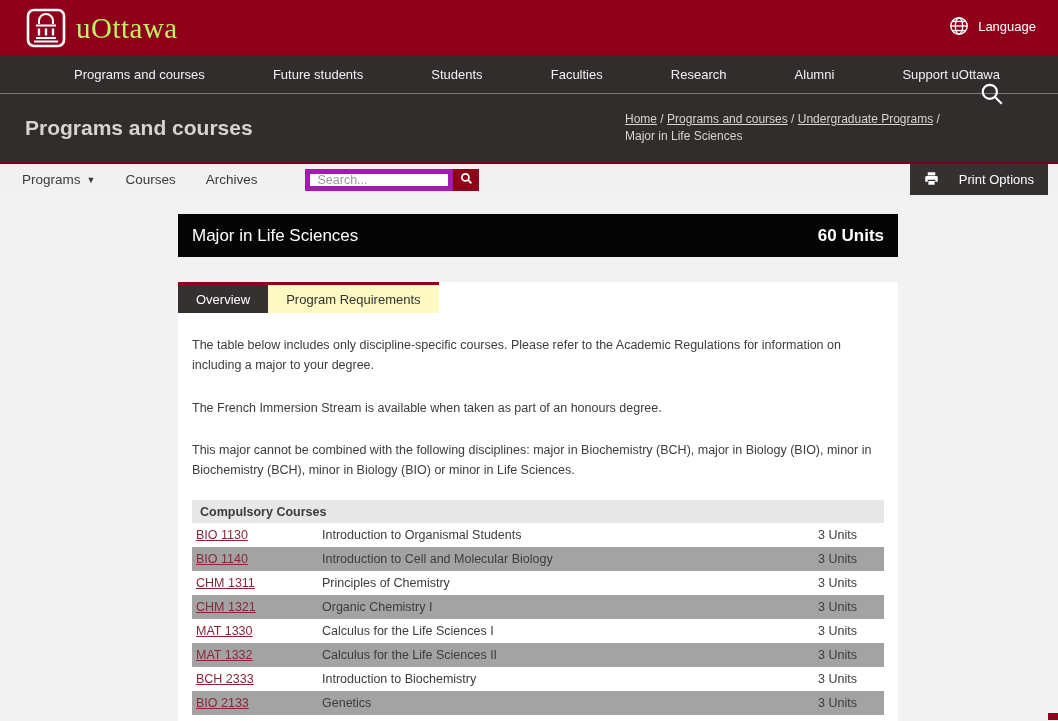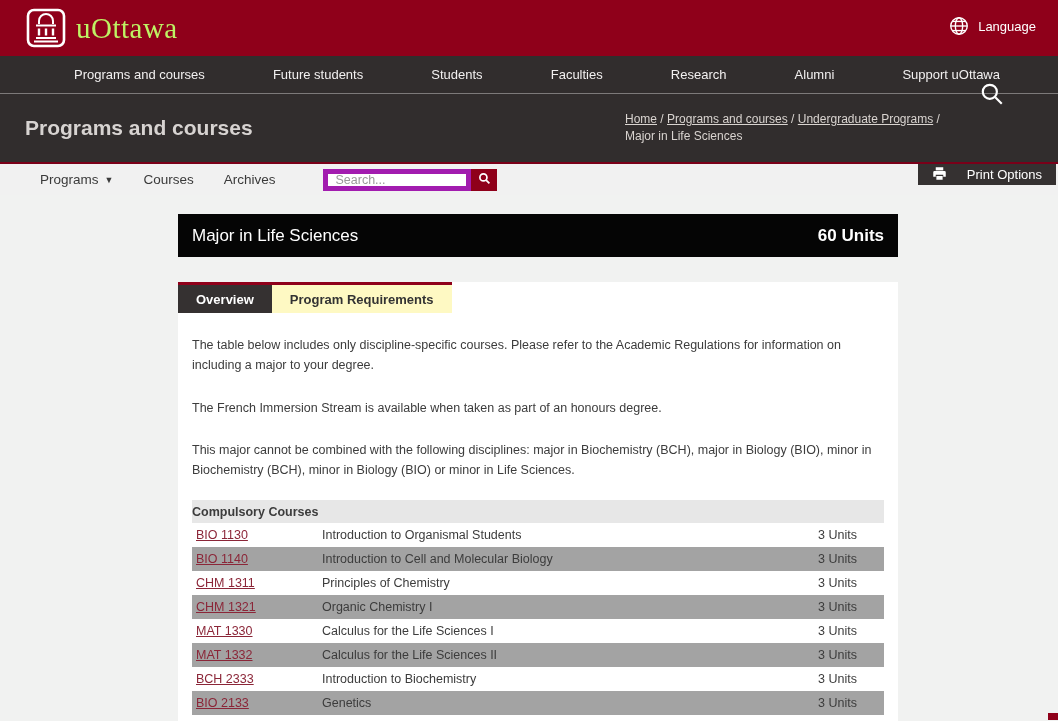--- a/index.html
+++ b/index.html
@@ -21,47 +21,47 @@
   
   .page-band { height:68px; background:#312d2d; display:flex; align-items:center; padding:0 103px 0 25px; }
   .page-title { font-size:21px; font-weight:bold; color:#d7d3d1; }
   .breadcrumb { margin-left:auto; width:330px; font-size:12px; color:#d9d4d0; line-height:17px; }
   .breadcrumb a { color:#d9d4d0; text-decoration:underline; cursor:pointer; }
   .crumb-sep { color:#d9d4d0; }
 
   .red-divider { height:2px; background:#7a0019; }
 
   
-  .subnav { height:31px; background:#f1f1f1; display:flex; align-items:center; padding-left:40px; position:relative; }
+  .subnav { height:31px; background:#f1f1f1; display:flex; align-items:center; padding-left:22px; position:relative; }
   .subnav-item { font-size:13.5px; color:#3a3a3a; margin-right:30px; cursor:pointer; display:flex; align-items:center; gap:6px; }
   .caret { font-size:9px; color:#3a3a3a; }
   .searchbox { display:flex; align-items:center; margin-left:18px; }
   .searchbox input { width:148px; height:22px; border:5px solid #a21caf; background:#fff; padding:0 7px; font-size:12.5px; color:#555; outline:none; font-family:"Liberation Sans", sans-serif; }
   .searchbox input::placeholder { color:#9a9a9a; }
   .search-btn { width:26px; height:22px; background:#8f001a; border:none; display:flex; align-items:center; justify-content:center; cursor:pointer; }
-  .print-btn { position:absolute; right:2px; top:0; height:21px; background:#353131; color:#fff; font-size:13px; display:flex; align-items:center; gap:20px; padding:0 14px; cursor:pointer; }
+  .print-btn { position:absolute; right:10px; top:0; height:31px; background:#353131; color:#fff; font-size:13px; display:flex; align-items:center; gap:20px; padding:0 14px; cursor:pointer; }
 
   
   .content { position:relative; height:525px; background:#f1f2f1; }
   .banner { position:absolute; left:178px; top:19px; width:720px; height:43px; background:#050505; color:#fff; display:flex; align-items:center; padding:0 14px; font-size:17px; }
   .banner-units { margin-left:auto; font-weight:bold; }
   .card { position:absolute; left:178px; top:87px; width:720px; bottom:-1px; background:#fff; }
-  .tab-row { display:flex;font-weight:bold; }
+  .tab-row { display:flex; }
   .tab-group { display:inline-flex; border-top:3px solid #8f001a; }
   .tab { height:28px; display:flex; align-items:center; padding:0 18px; font-size:13px; cursor:pointer; white-space:nowrap; }
   .tab.inactive { background:#353131; color:#fff; }
   .tab.active { background:#fef9c3; color:#333; }
 
   .card-body { padding:14px 14px 0 14px; }
   .card-body p { font-size:12.5px; color:#3c3c3c; line-height:1.62; margin:8px 0 20px 0; }
   .card-body p + p { margin-top:22px; }
 
   
   table.courses { width:100%; border-collapse:collapse; margin-top:8px; font-size:12.5px; color:#3c3c3c; }
-  table.courses th { text-align:left; background:#e7e7e7; font-weight:bold; height:23px; padding:0 0; }
+  table.courses th { text-align:left; background:#e7e7e7; font-weight:bold; height:23px; padding:0 8px; }
   table.courses td { height:24px; padding:0 4px; }
   table.courses tr.alt { background:#a3a3a3; }
   td.code { width:126px; }
   td.code a { color:#8b2638; text-decoration:underline; cursor:pointer; }
   td.units { width:70px; text-align:left; }
 
   .corner-chip { position:absolute; right:0; bottom:0; width:10px; height:7px; background:#8f001a; }
 </style>
 </head>
 <body>

